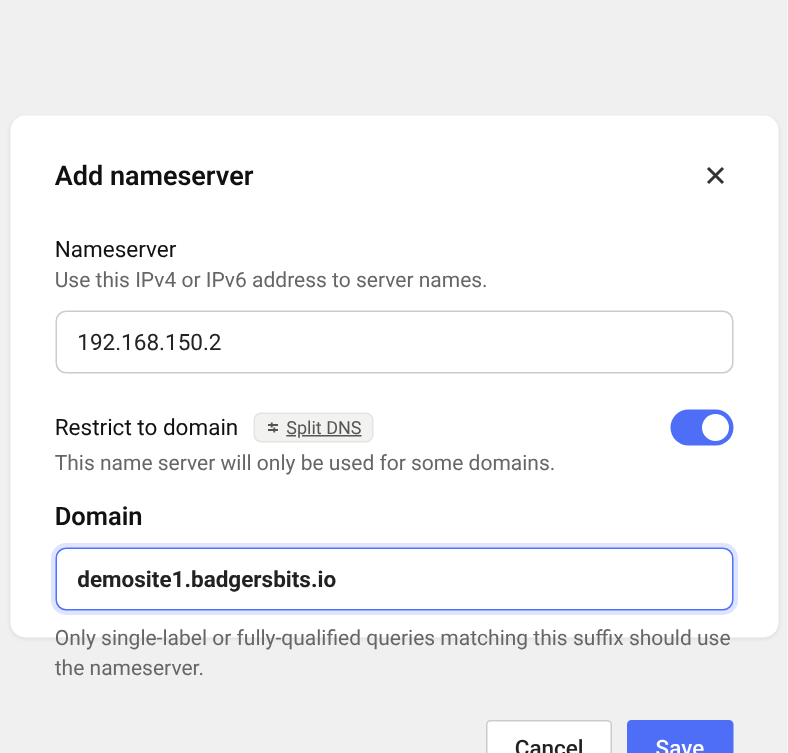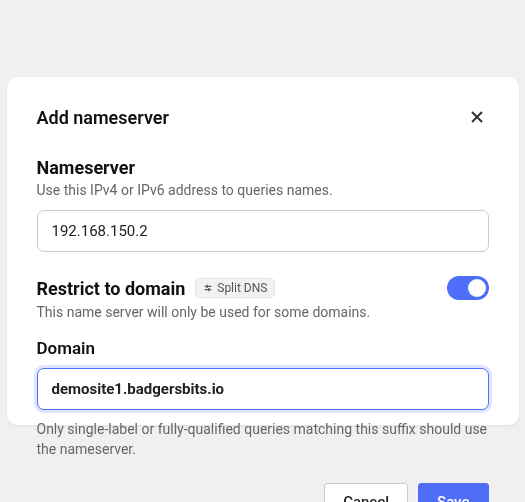--- a/index.html
+++ b/index.html
@@ -50,22 +50,22 @@
     .close-btn svg {
       width: 16px;
       height: 16px;
       stroke: #333;
       stroke-width: 2;
     }
     .section {
       margin-bottom: 24px;
     }
     .section-title {
-      font-size: 18px;
-      font-weight: 700;
+      font-size: 15px;
+      font-weight: 400;
       color: #111;
       margin-bottom: 4px;
     }
     .section-desc {
       font-size: 14px;
       color: #666;
       margin-bottom: 12px;
     }
     .input {
       width: 100%;
@@ -96,20 +96,21 @@
     .badge {
       display: inline-flex;
       align-items: center;
       gap: 4px;
       background: #f2f2f0;
       border: 1px solid #e3e3e0;
       border-radius: 5px;
       padding: 2px 7px;
       font-size: 12px;
       color: #555;
+      text-decoration: underline;
     }
     .badge svg {
       width: 10px;
       height: 10px;
       stroke: #555;
       stroke-width: 1.5;
     }
     .toggle {
       width: 42px;
       height: 24px;
@@ -176,21 +177,21 @@
     <div class="title">Add nameserver</div>
     <button class="close-btn">
       <svg viewBox="0 0 16 16" fill="none">
         <path d="M3 3 L13 13 M13 3 L3 13"></path>
       </svg>
     </button>
   </div>
 
   <div class="section">
     <div class="section-title">Nameserver</div>
-    <div class="section-desc">Use this IPv4 or IPv6 address to queries names.</div>
+    <div class="section-desc">Use this IPv4 or IPv6 address to server names.</div>
     <input class="input" type="text" value="192.168.150.2" style="">
   </div>
 
   <div class="section">
     <div class="restrict-header">
       <div class="restrict-left">
         <span class="section-title" style="margin-bottom:0">Restrict to domain</span>
         <span class="badge">
           <svg viewBox="0 0 12 12" fill="none">
             <path d="M2 4 L10 4 M5 2 L5 6 M2 8 L10 8 M7 6 L7 10"></path>

